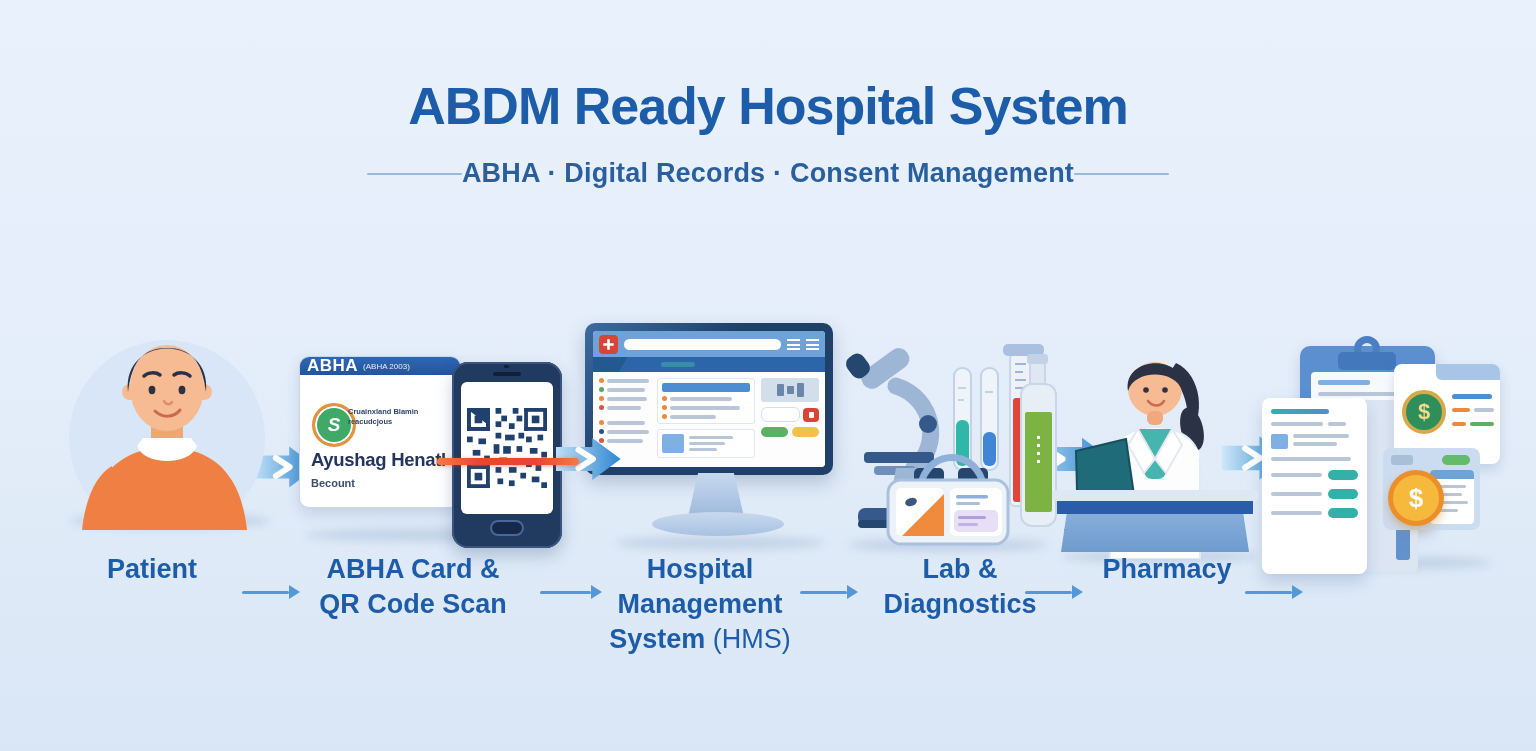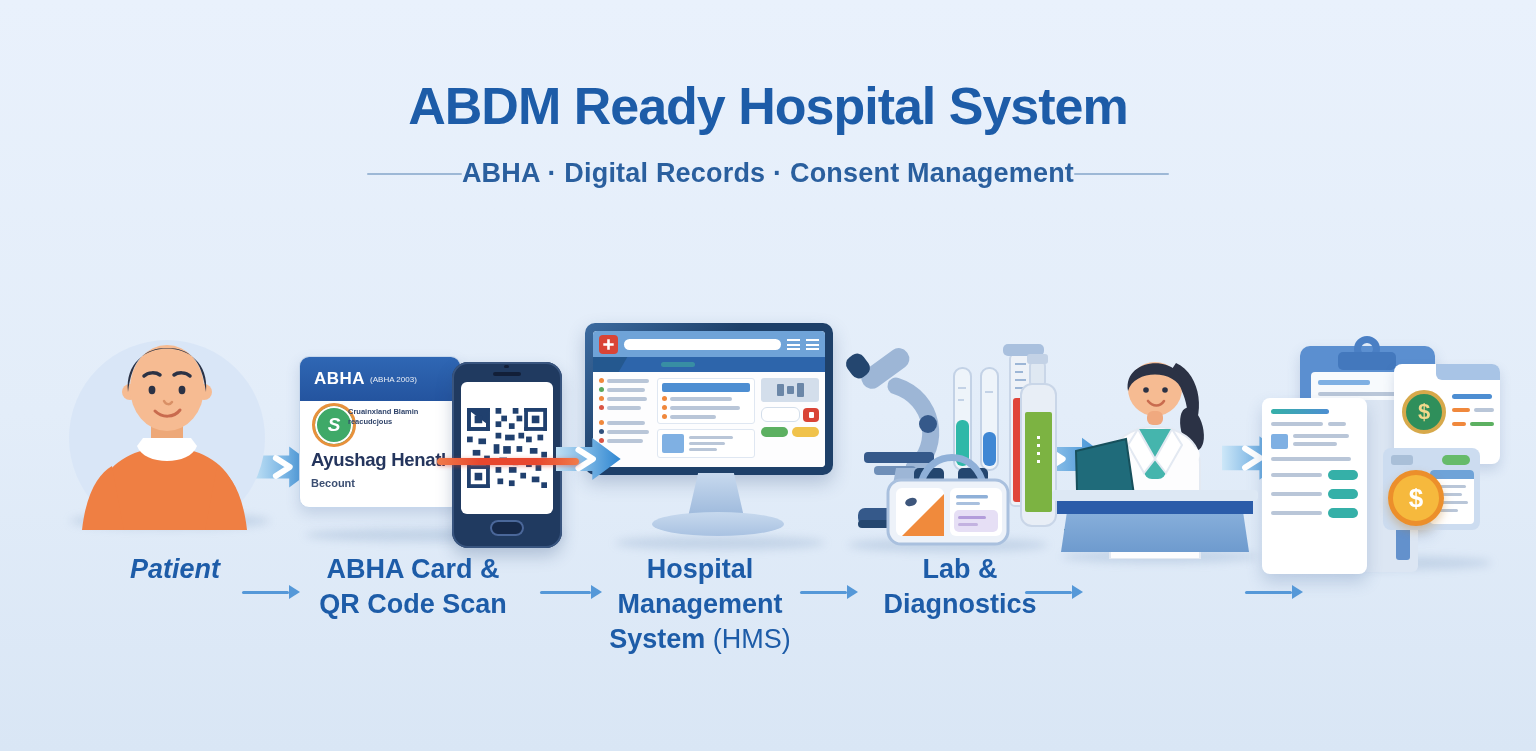--- a/index.html
+++ b/index.html
@@ -22,22 +22,22 @@
   .flowarrow .ln{flex:1;height:3px;background:#5598d8;border-radius:2px;}
   .flowarrow .hd{width:0;height:0;border-left:11px solid #5598d8;
                  border-top:7px solid transparent;border-bottom:7px solid transparent;}
   
   .sh{background:rgba(110,142,186,.24);border-radius:50%;filter:blur(4px);z-index:1;}
   
   .ribbon{z-index:2;}
   
   .card{left:299px;top:356px;width:160px;height:150px;background:#fff;border:1px solid #c6d7ec;
         border-radius:10px;box-shadow:0 6px 14px rgba(60,95,150,.18);z-index:3;overflow:hidden;}
-  .card-head{height:44px;background:linear-gradient(180deg,#2f67b4,#24549f);display:flex;
-             align-items:center;gap:5px;padding:0 14px;color:#fff;}
+  .card-head{height:18px;background:linear-gradient(180deg,#2f67b4,#24549f);display:flex;
+             align-items:center;gap:5px;padding:0 7px;color:#fff;}
   .card-brand{font-size:17px;font-weight:800;letter-spacing:.5px;}
   .card-note{font-size:8px;opacity:.9;}
   .card-emblem{left:12px;top:46px;width:38px;height:38px;border-radius:50%;background:#3fa968;
                border:3px solid #e8913c;box-shadow:inset 0 0 0 2px #fff;display:flex;
                align-items:center;justify-content:center;color:#fff;font-weight:800;
                font-style:italic;font-size:19px;}
   .card-issuer{left:48px;top:50px;width:95px;font-size:7.5px;font-weight:700;color:#31456b;line-height:10px;}
   .card-name{left:11px;top:92px;font-size:18.5px;font-weight:800;color:#24355d;letter-spacing:-.3px;}
   .card-acc{left:11px;top:120px;font-size:11px;font-weight:600;color:#3c4f72;}
   
@@ -553,32 +553,34 @@
     <div style="display:flex;align-items:center;gap:6px;margin-bottom:9px;">
       <span class="bar" style="flex:1;"></span>
         <span class="tpill"></span>
     </div>
     <div style="display:flex;align-items:center;gap:6px;">
       <span class="bar" style="flex:1;"></span>
         <span class="tpill"></span>
     </div>
   </div>
 
-  <div class="abs stage" style="left:100px;width:150px;font-style:italic;">
+  <div class="abs stage" style="left:77px;width:150px;">
     <span class="label">Patient</span></div>
   <div class="abs stage" style="left:303px;width:220px;">
     <span class="label">ABHA Card &amp;
 QR Code Scan</span></div>
   <div class="abs stage" style="left:590px;width:220px;">
     <span class="label">Hospital
 Management
 System</span><span class="sfx"> (HMS)</span></div>
   <div class="abs stage" style="left:860px;width:200px;">
     <span class="label">Lab &amp;
 Diagnostics</span></div>
+  <div class="abs stage" style="left:1077px;width:180px;">
+    <span class="label">Pharmacy</span></div>
 
   <div class="abs flowarrow" style="left:242px;width:58px;">
       <span class="ln"></span>
       <span class="hd"></span>
     </div>
   <div class="abs flowarrow" style="left:540px;width:62px;">
       <span class="ln"></span>
       <span class="hd"></span>
     </div>
   <div class="abs flowarrow" style="left:800px;width:58px;">

